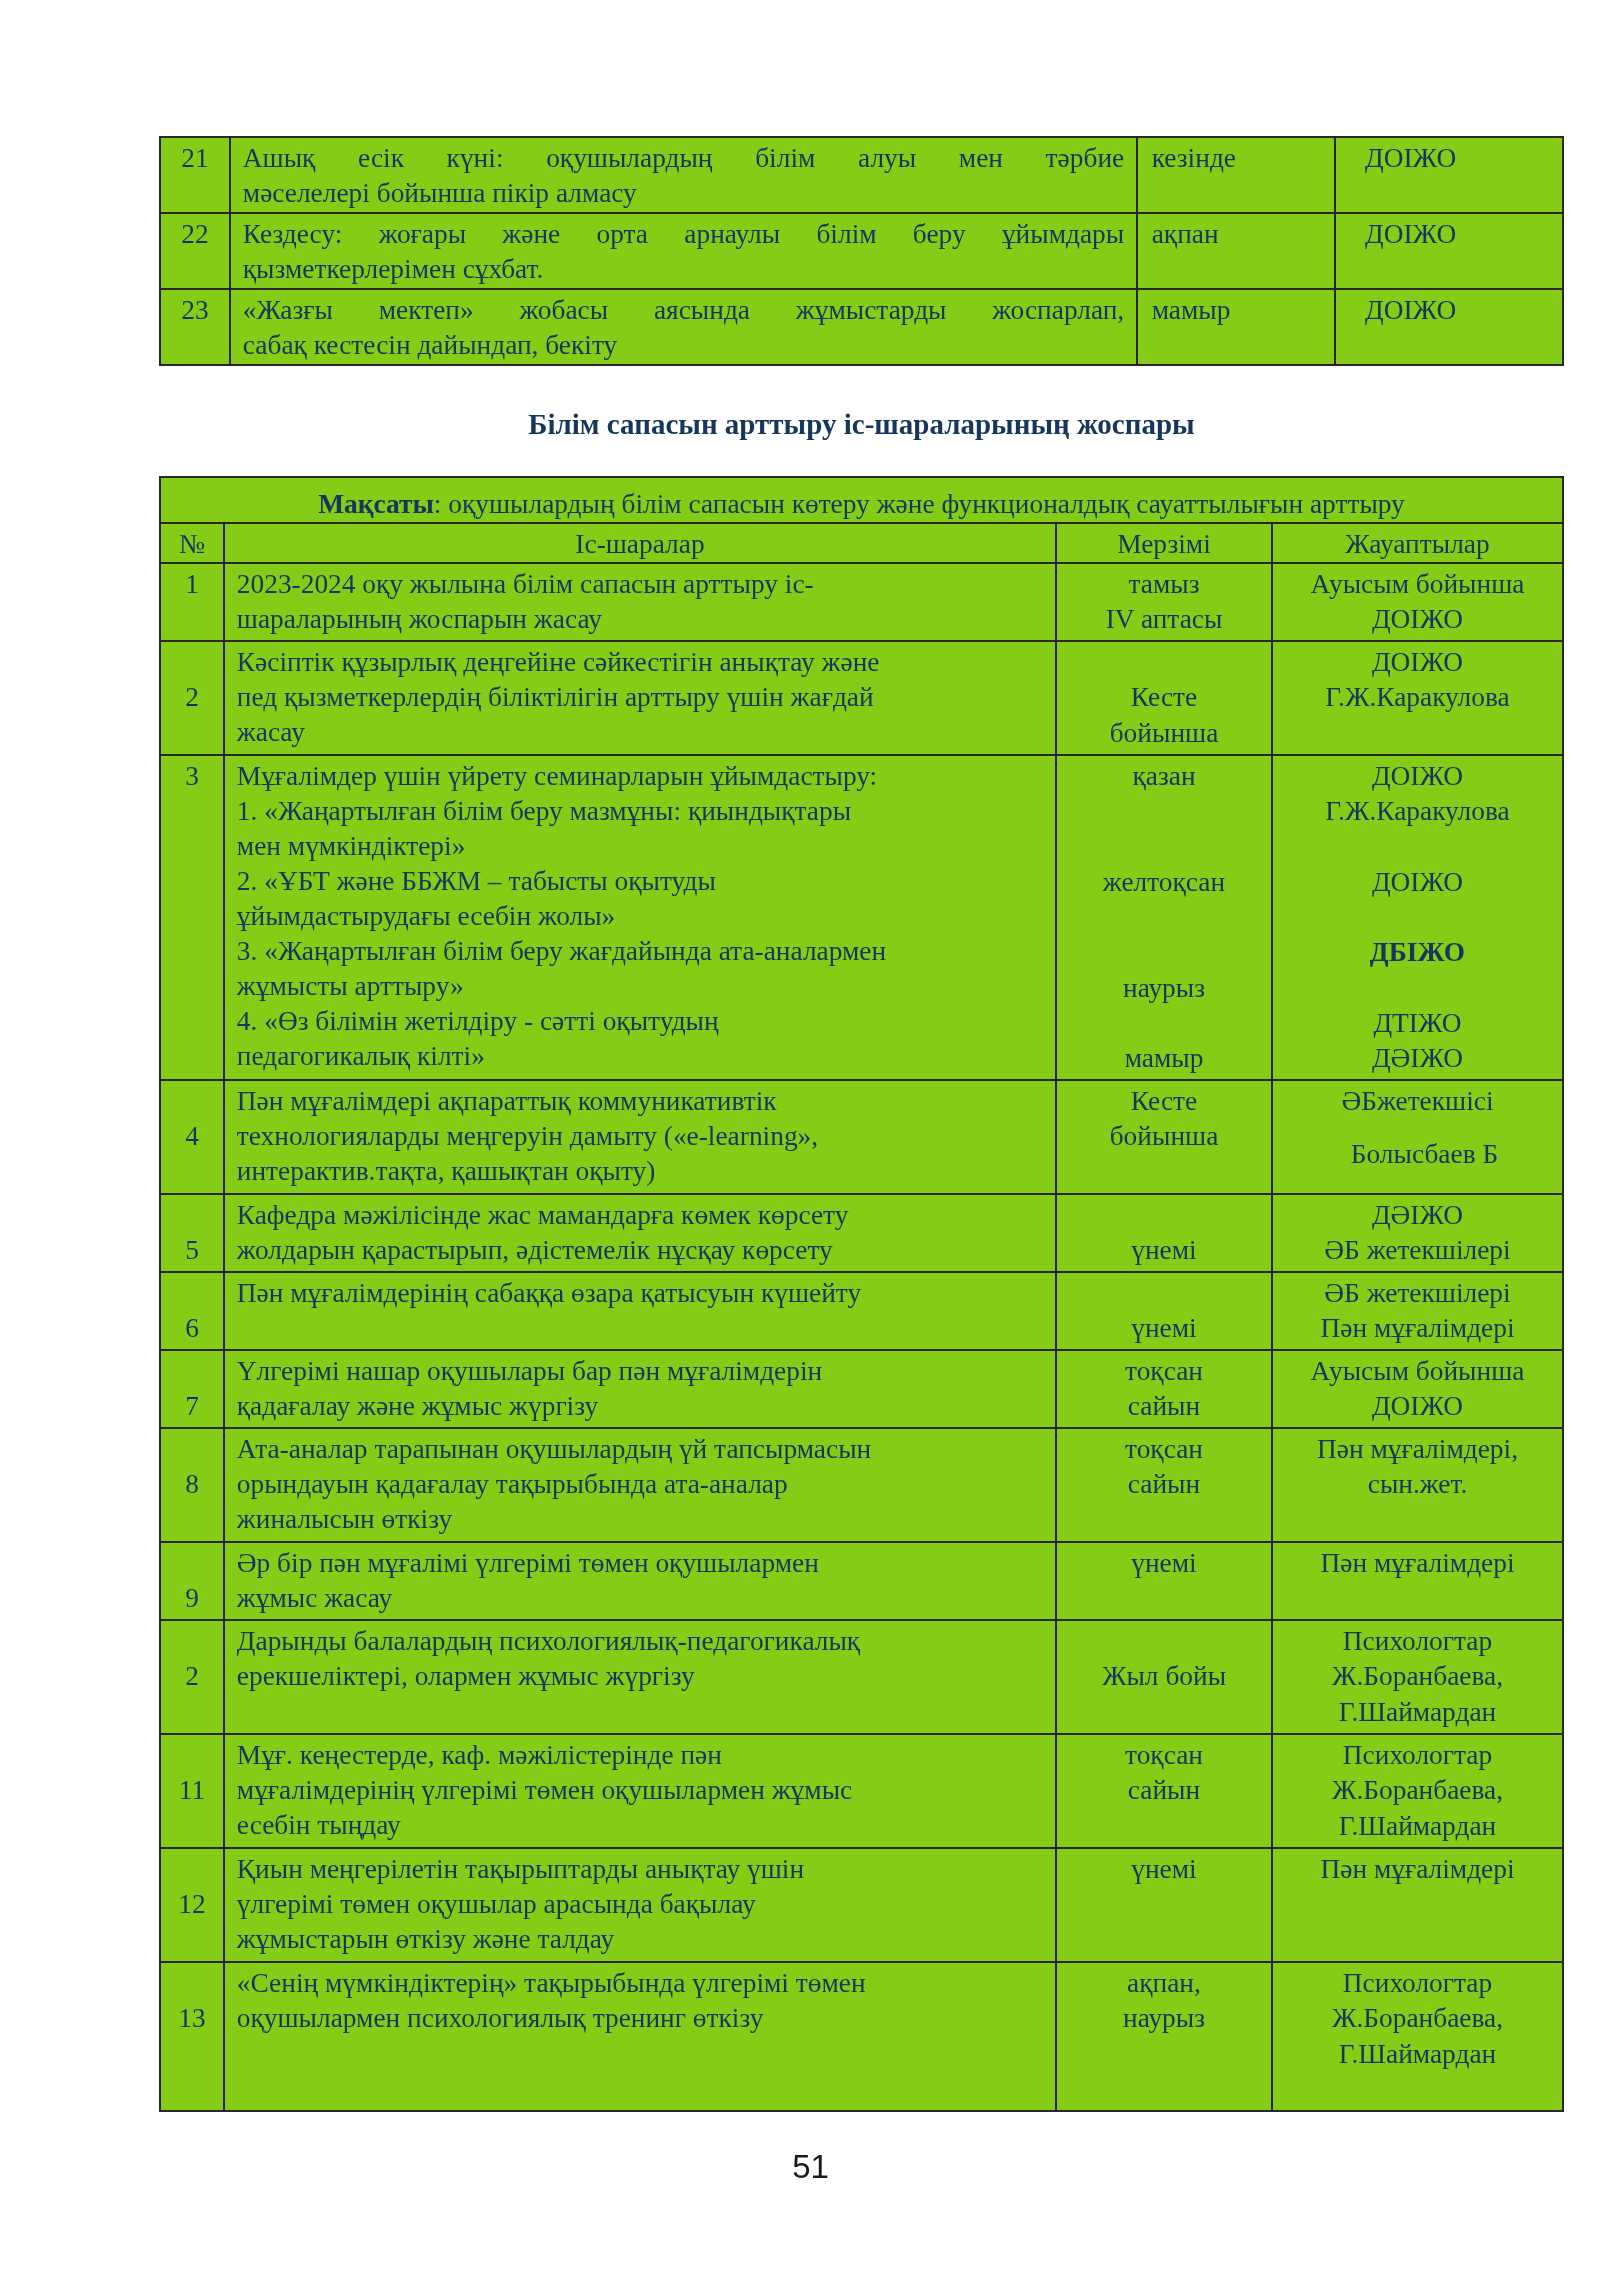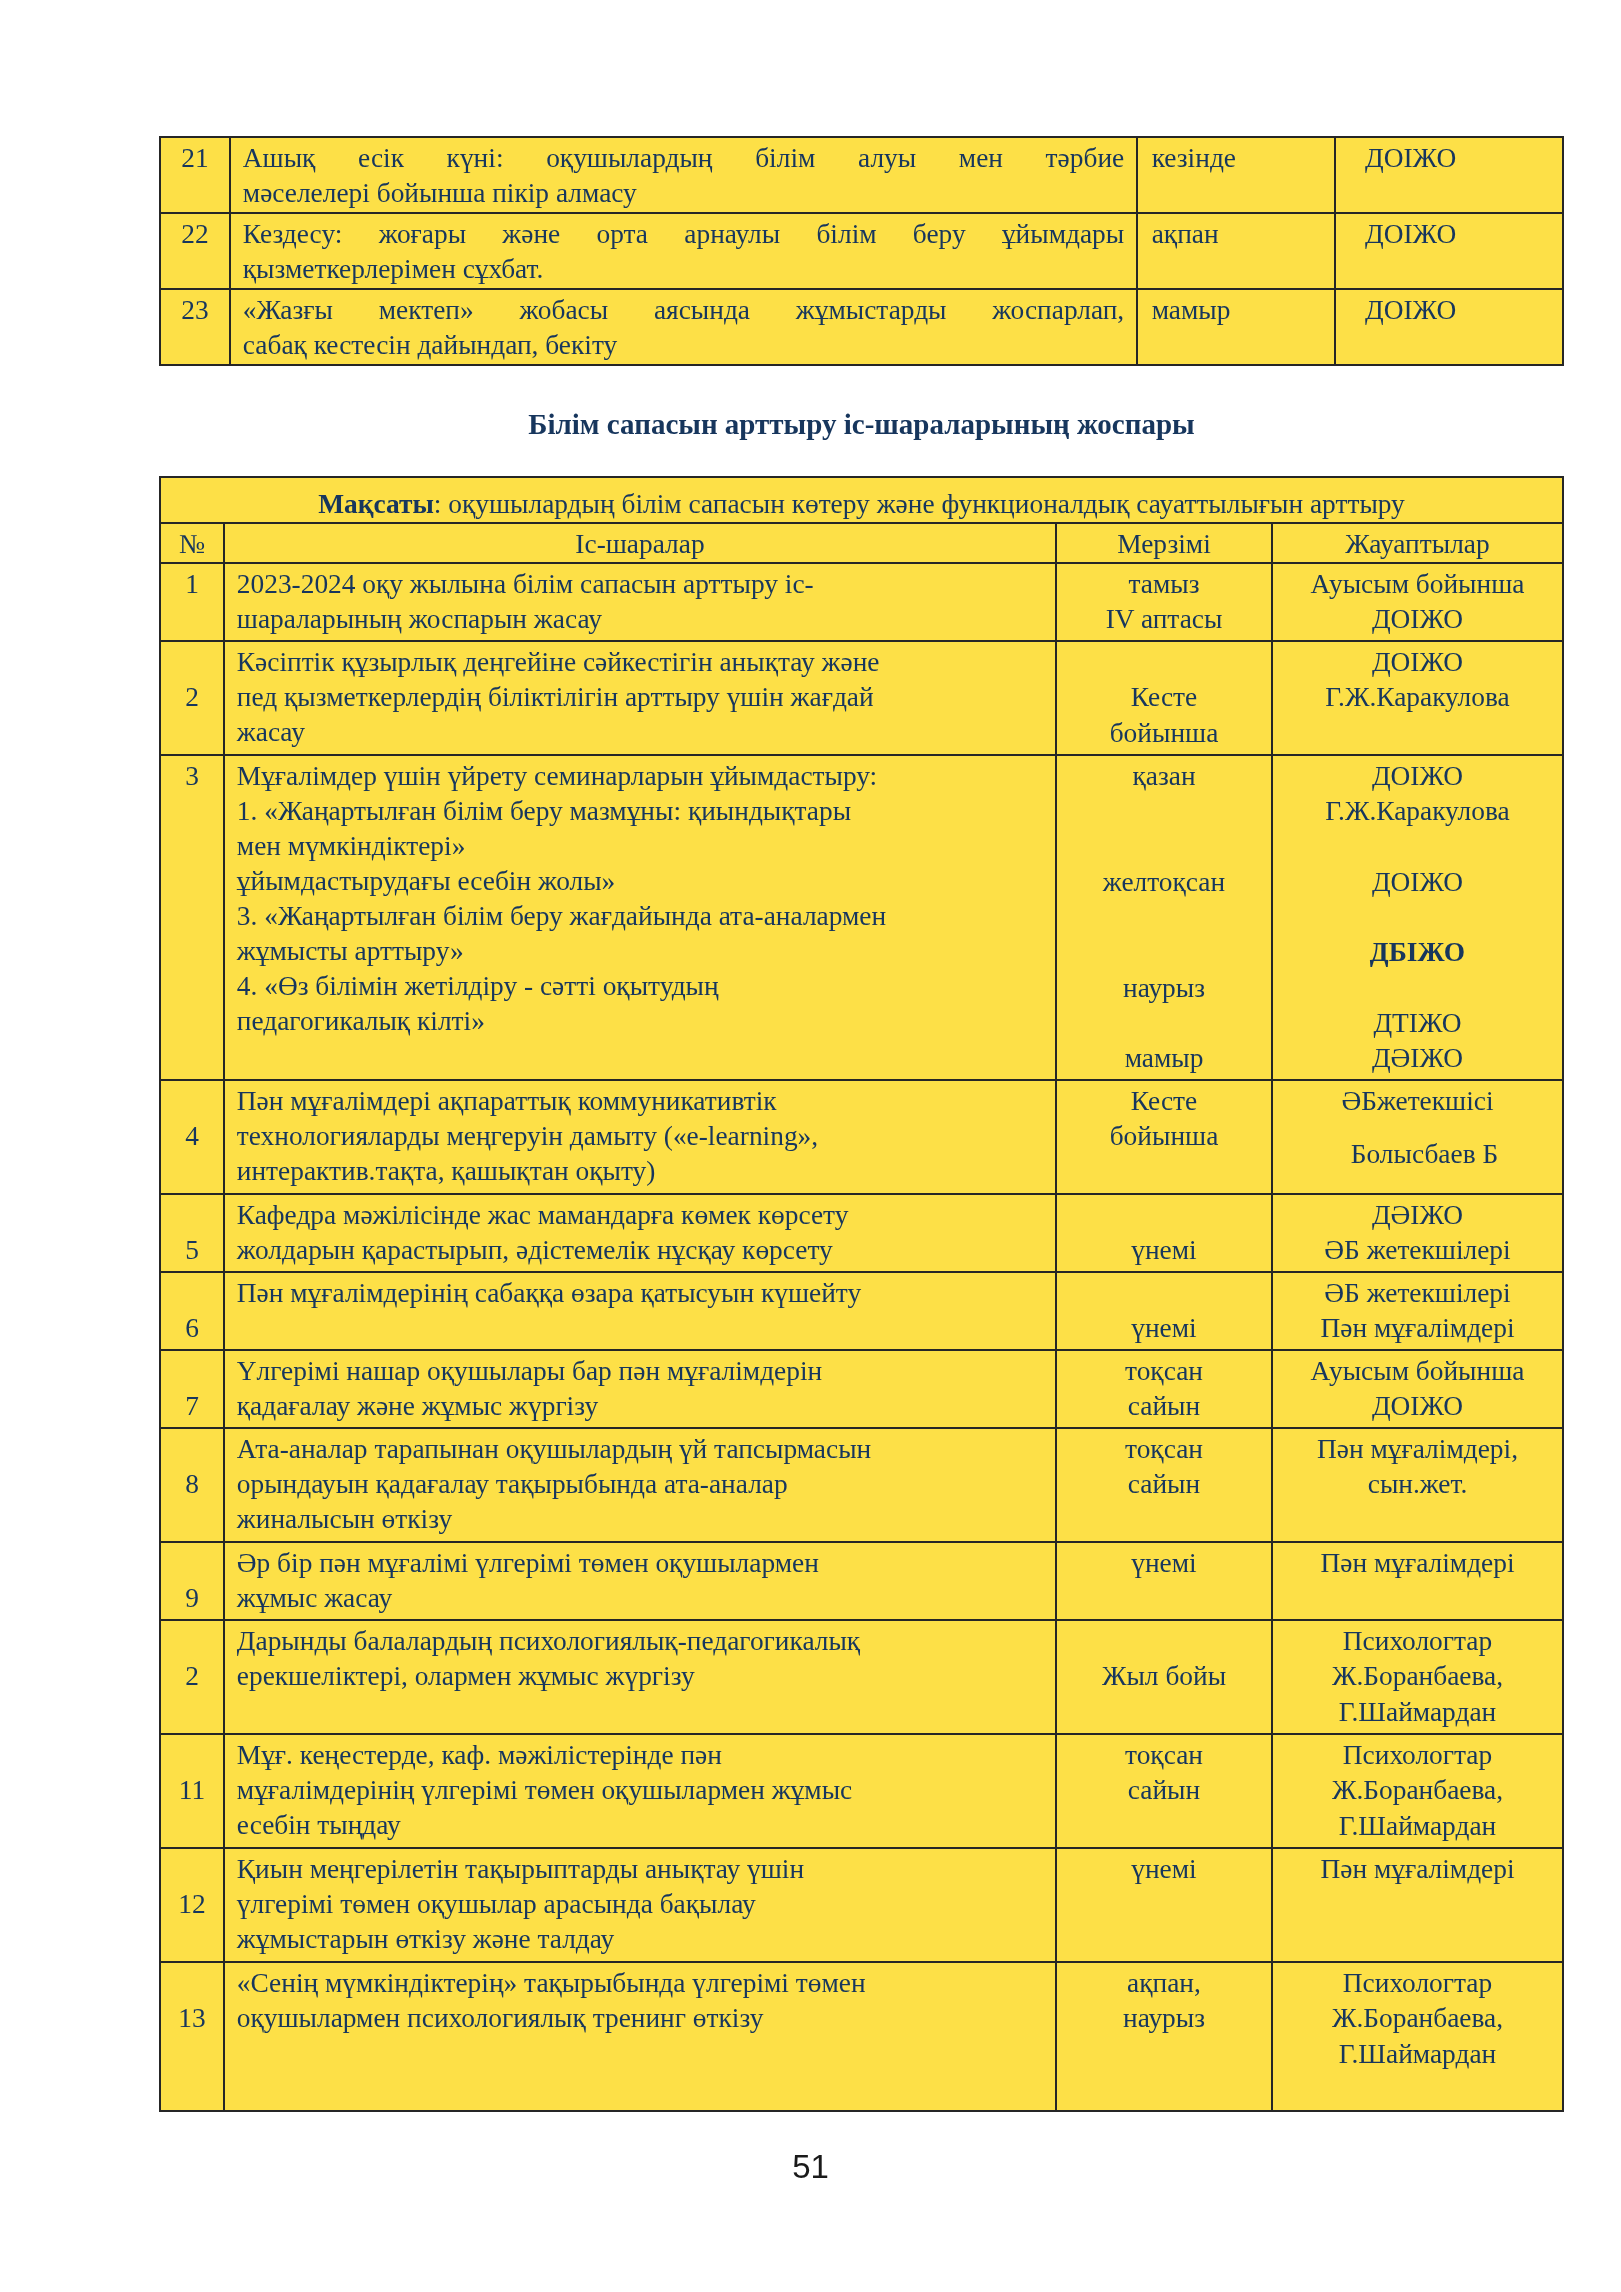--- a/index.html
+++ b/index.html
@@ -11,21 +11,21 @@
     font-family:"Liberation Serif","DejaVu Serif",serif;
     color:#17365d;
     overflow:hidden;
   }
   .tbl{
     position:absolute;
     left:159px;
     width:1405px;
     border:2.9px solid #262626;
     box-sizing:border-box;
-    background:#fde047;
+    background:#84cc16;
   }
   #top-table{top:136px;}
   #main-table{top:476px;}
   .trow{display:grid;border-bottom:2.9px solid #262626;}
   .tbl .trow:last-child{border-bottom:none;}
   #top-table .trow{grid-template-columns:70px 907px 198px 1fr;}
   #main-table .trow,.hdr-row{grid-template-columns:64px 832px 216px 1fr;}
   .cell{
     position:relative;
     border-right:2px solid #262626;
@@ -163,20 +163,21 @@
         </div>
       </div>
       <div class="trow" style="min-height: 323px;">
         <div class="cell">
           <div class="num" style="top: 2.9px;">3</div>
         </div>
         <div class="cell">
           <div class="ln">Мұғалімдер үшін үйрету семинарларын ұйымдастыру:</div>
           <div class="ln">1. «Жаңартылған білім беру мазмұны: қиындықтары</div>
           <div class="ln">мен мүмкіндіктері»</div>
+          <div class="ln">2. «ҰБТ және ББЖМ  – табысты оқытуды</div>
           <div class="ln">ұйымдастырудағы есебін жолы»</div>
           <div class="ln">3. «Жаңартылған білім беру жағдайында ата-аналармен</div>
           <div class="ln">жұмысты арттыру»</div>
           <div class="ln">4. «Өз білімін жетілдіру - сәтті оқытудың</div>
           <div class="ln">педагогикалық кілті»</div>
         </div>
         <div class="cell ctr">
           <div class="abs" style="top: 2.9px;">қазан</div>
           <div class="abs" style="top: 109px;">желтоқсан</div>
           <div class="abs" style="top: 215px;">наурыз</div>

